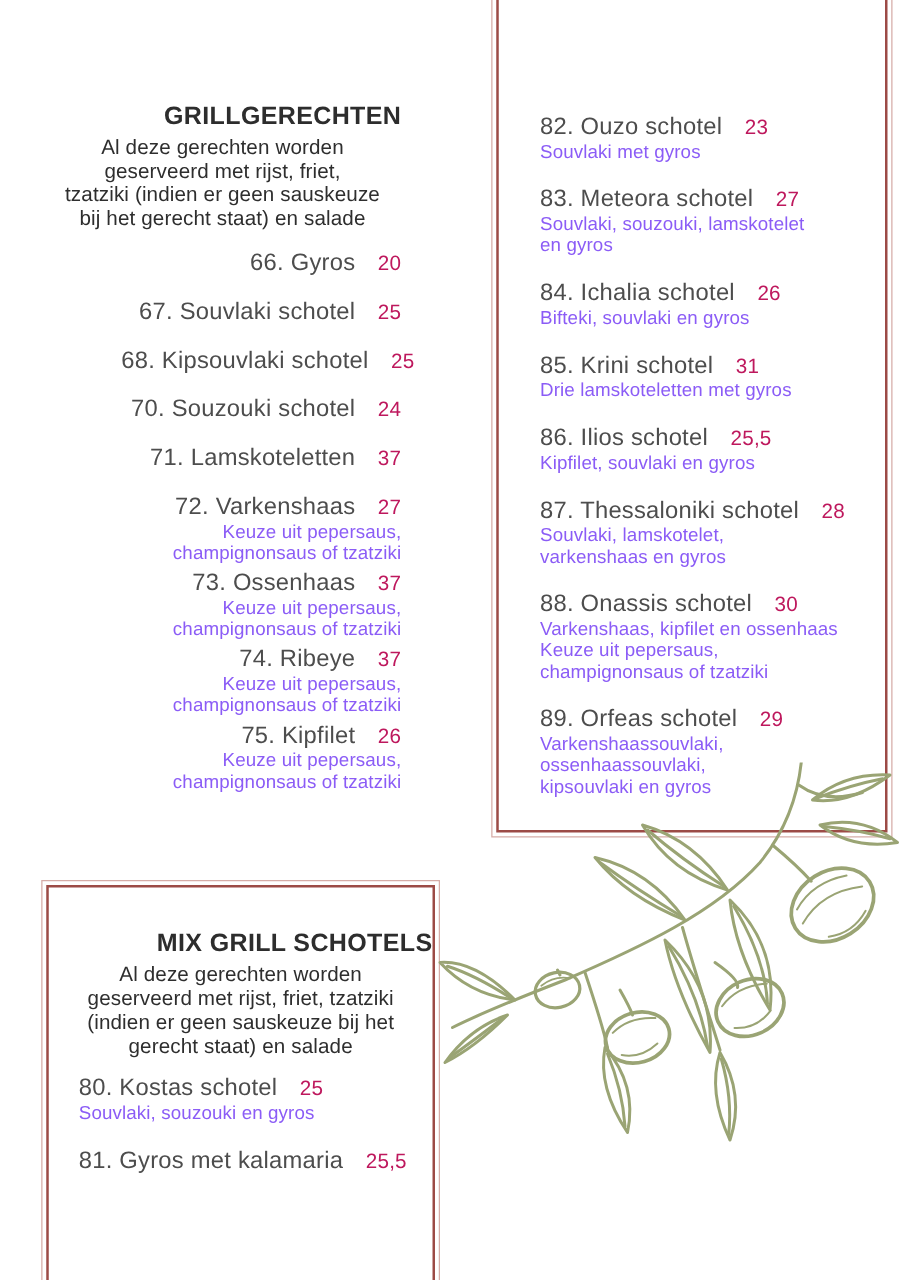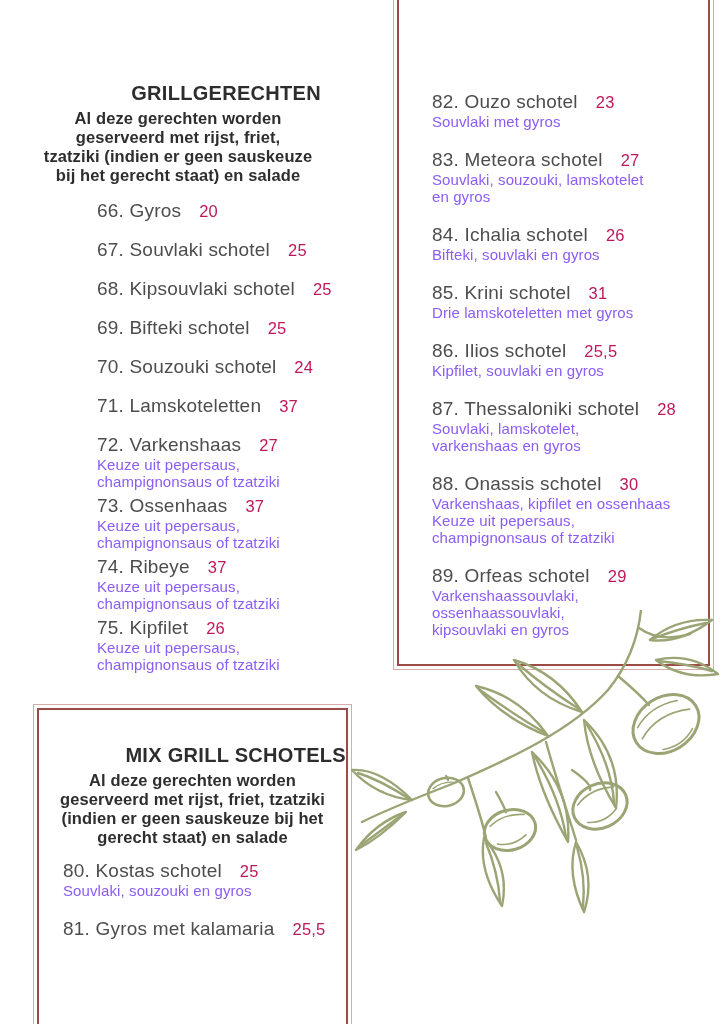--- a/index.html
+++ b/index.html
@@ -13,21 +13,21 @@
   .section-title{
     margin:0 0 5px 0;
     font-size:20px;line-height:22px;
     font-weight:bold;color:#2d2d2d;
     text-align:right;letter-spacing:0.3px;
   }
   .section-subtitle{text-align:center;}
   .subtitle-line{
     white-space:nowrap;
     font-size:16.5px;line-height:19px;
-    font-weight:bold;color:#2e2e2e;
+    font-weight:normal;color:#2e2e2e;
     letter-spacing:0.1px;
   }
   .items{margin-top:16px;}
   .item-line{
     white-space:nowrap;
     font-size:19px;line-height:20px;
     color:#4d4d4d;letter-spacing:0.2px;
   }
   .item-price{
     font-size:16.5px;
@@ -37,21 +37,21 @@
   .item-desc{
     white-space:pre;
     font-size:15px;line-height:17px;
     color:#8b5cf6;letter-spacing:0.1px;
     margin-top:1px;
   }
   
   .col-left{
     position:absolute;left:35px;top:82px;width:286px;
   }
-  .col-left .items{padding-left:62px;}
+  .col-left .items{padding-left:62px;text-align:right;}
   .col-left .item{margin-bottom:19px;}
   .col-left .item.with-desc{margin-bottom:6px;}
   
   .box{
     position:absolute;
     border:2px solid #9c4b46;
     outline:1px solid #d6aca7;
     outline-offset:3px;
     box-sizing:border-box;
     background:transparent;
@@ -83,23 +83,20 @@
       <div class="item">
         <div class="item-line"><span class="item-label">66. Gyros</span><span class="item-price">20</span></div>
       </div>
       <div class="item">
         <div class="item-line"><span class="item-label">67. Souvlaki schotel</span><span class="item-price">25</span></div>
       </div>
       <div class="item">
         <div class="item-line"><span class="item-label">68. Kipsouvlaki schotel</span><span class="item-price">25</span></div>
       </div>
       <div class="item">
-        <div class="item-line"><span class="item-label">69. Bifteki schotel</span><span class="item-price">25</span></div>
-      </div>
-      <div class="item">
         <div class="item-line"><span class="item-label">70. Souzouki schotel</span><span class="item-price">24</span></div>
       </div>
       <div class="item">
         <div class="item-line"><span class="item-label">71. Lamskoteletten</span><span class="item-price">37</span></div>
       </div>
       <div class="item with-desc">
         <div class="item-line"><span class="item-label">72. Varkenshaas</span><span class="item-price">27</span></div>
         <div class="item-desc">Keuze uit pepersaus,
 champignonsaus of tzatziki</div>
       </div>

